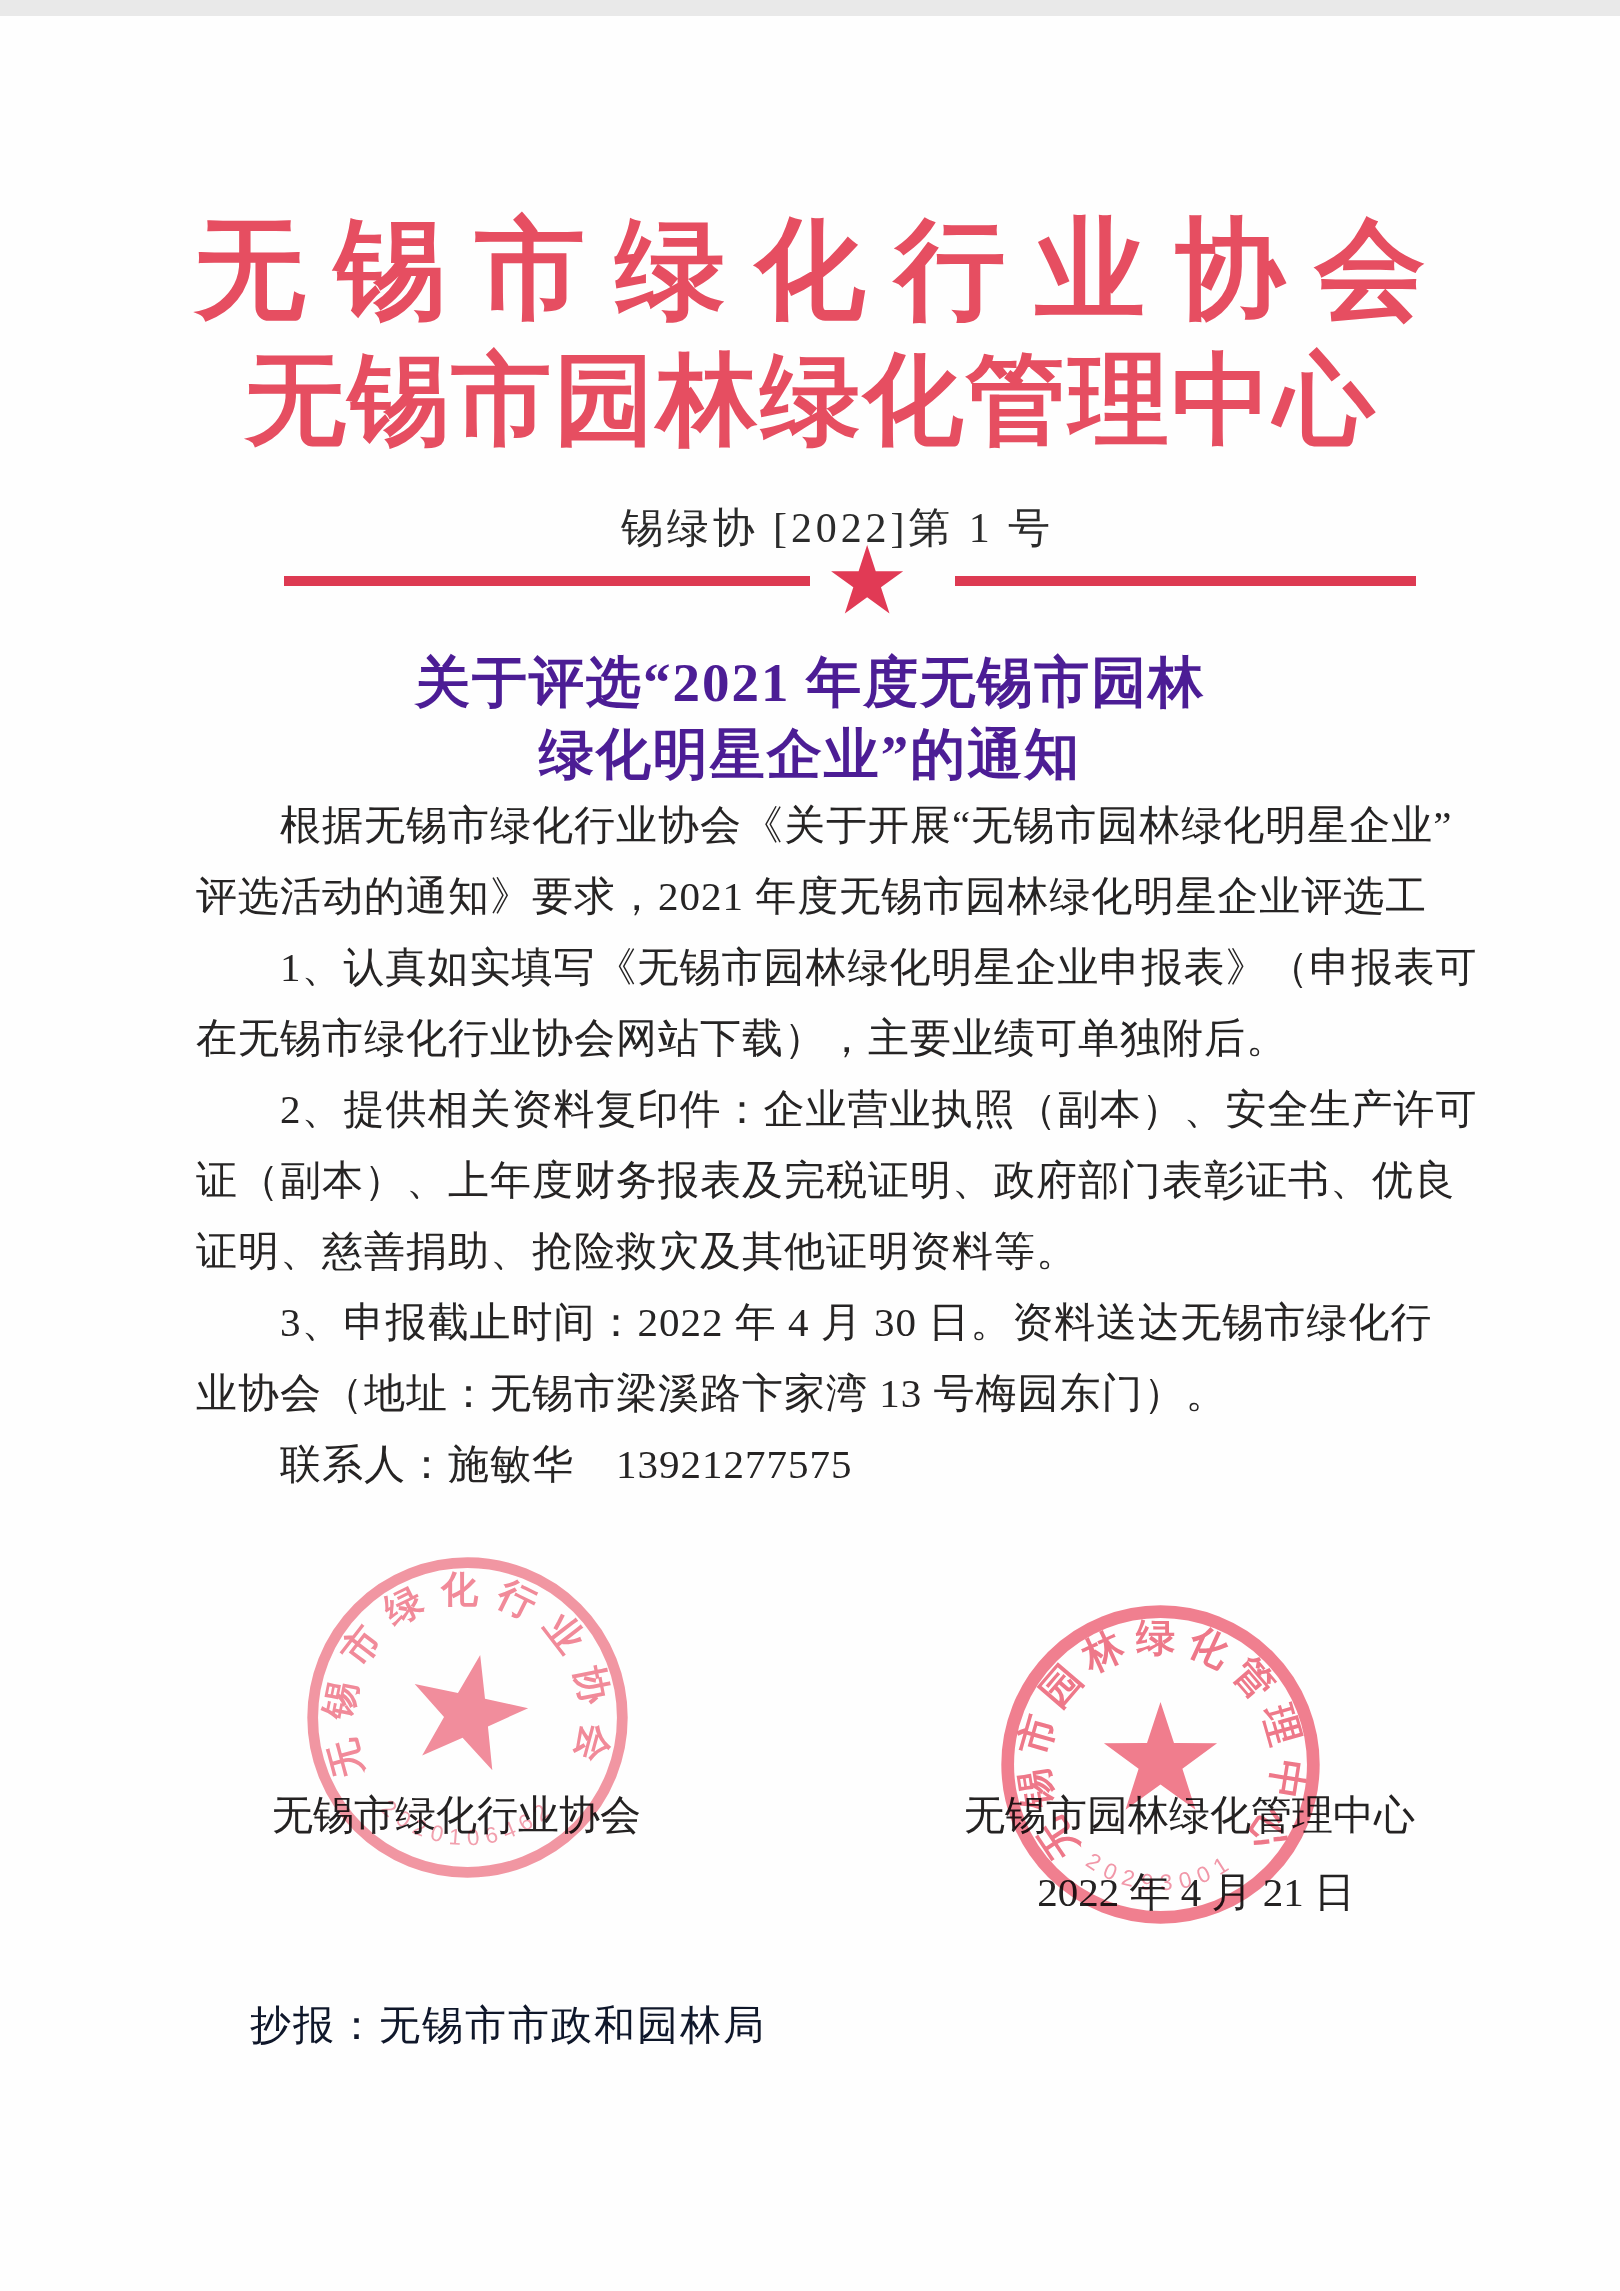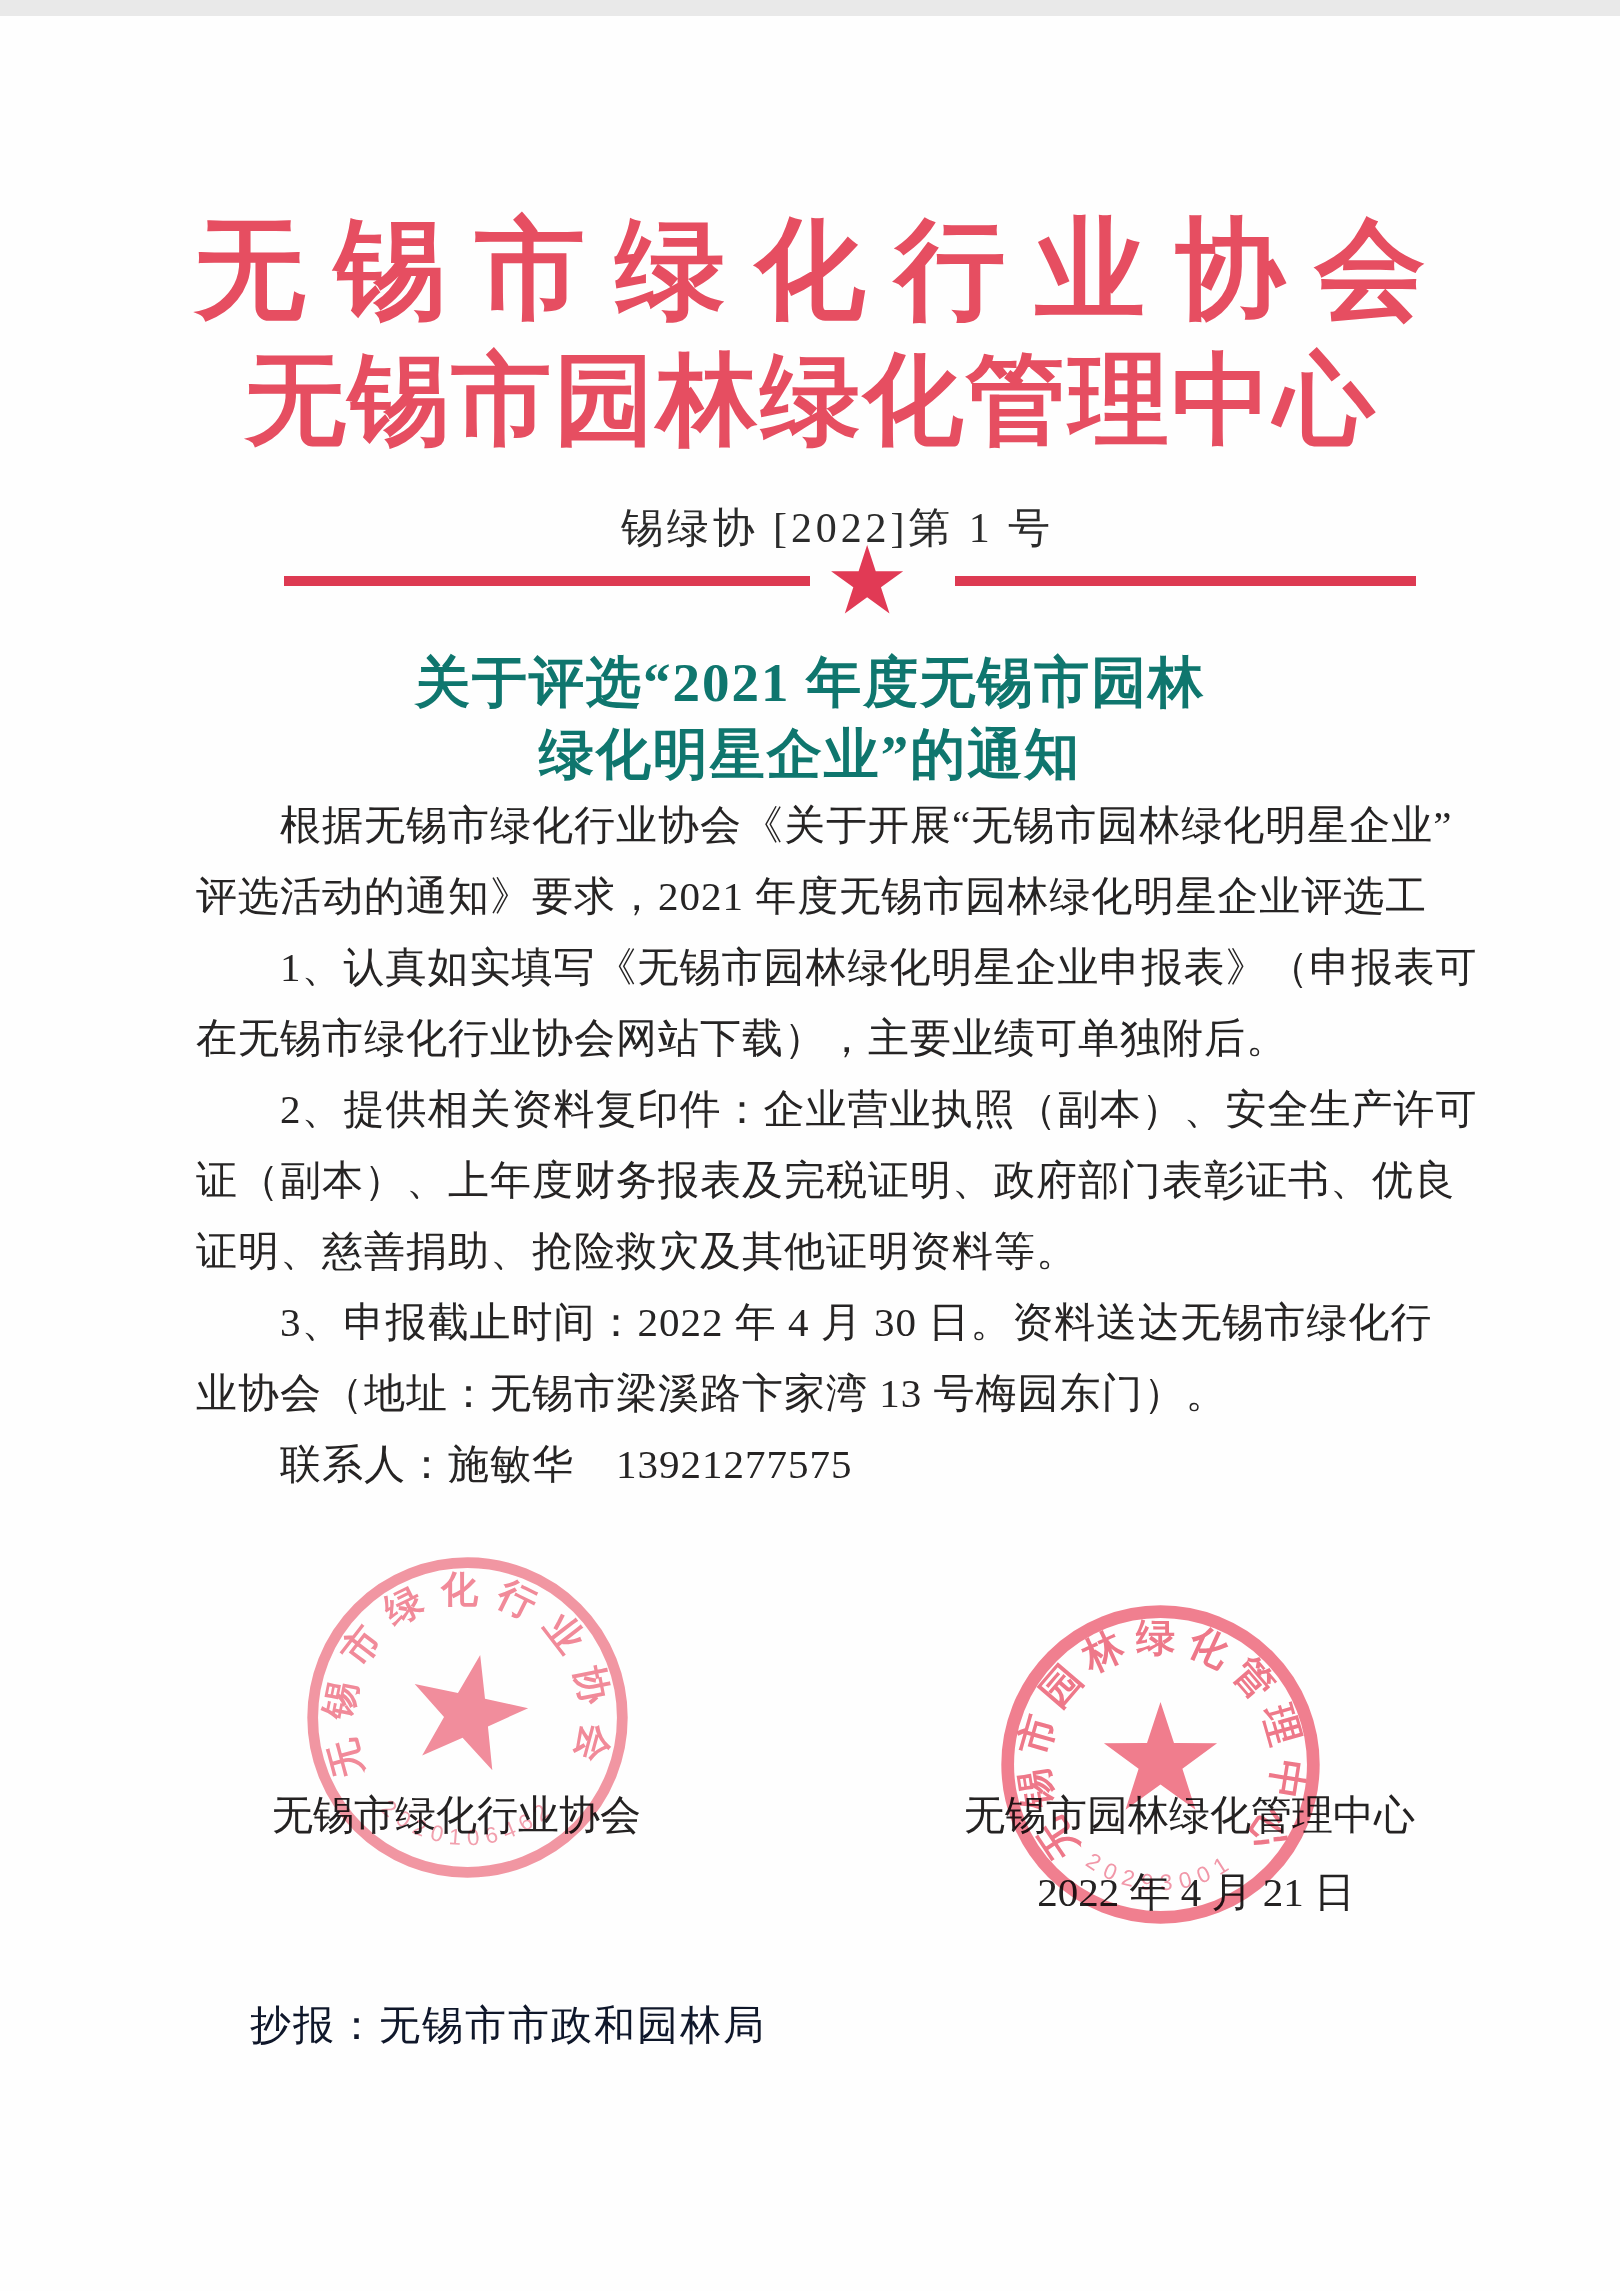--- a/index.html
+++ b/index.html
@@ -43,21 +43,21 @@
     color:#e13a55;
     font-family:"DejaVu Sans", sans-serif;
   }
   
   .title{
     position:absolute;top:631px;left:0;width:100%;
     text-align:center;
     font-weight:bold;
     font-size:55px;line-height:72px;
     letter-spacing:2px;
-    color:#0f766e;
+    color:#4c1d95;
     font-family:"Liberation Serif", serif;
   }
   
   .body-text{
     position:absolute;left:196px;top:774px;width:1274px;
     font-size:41px;line-height:71px;
     letter-spacing:1px;
   }
   .bline{white-space:nowrap;}
   

